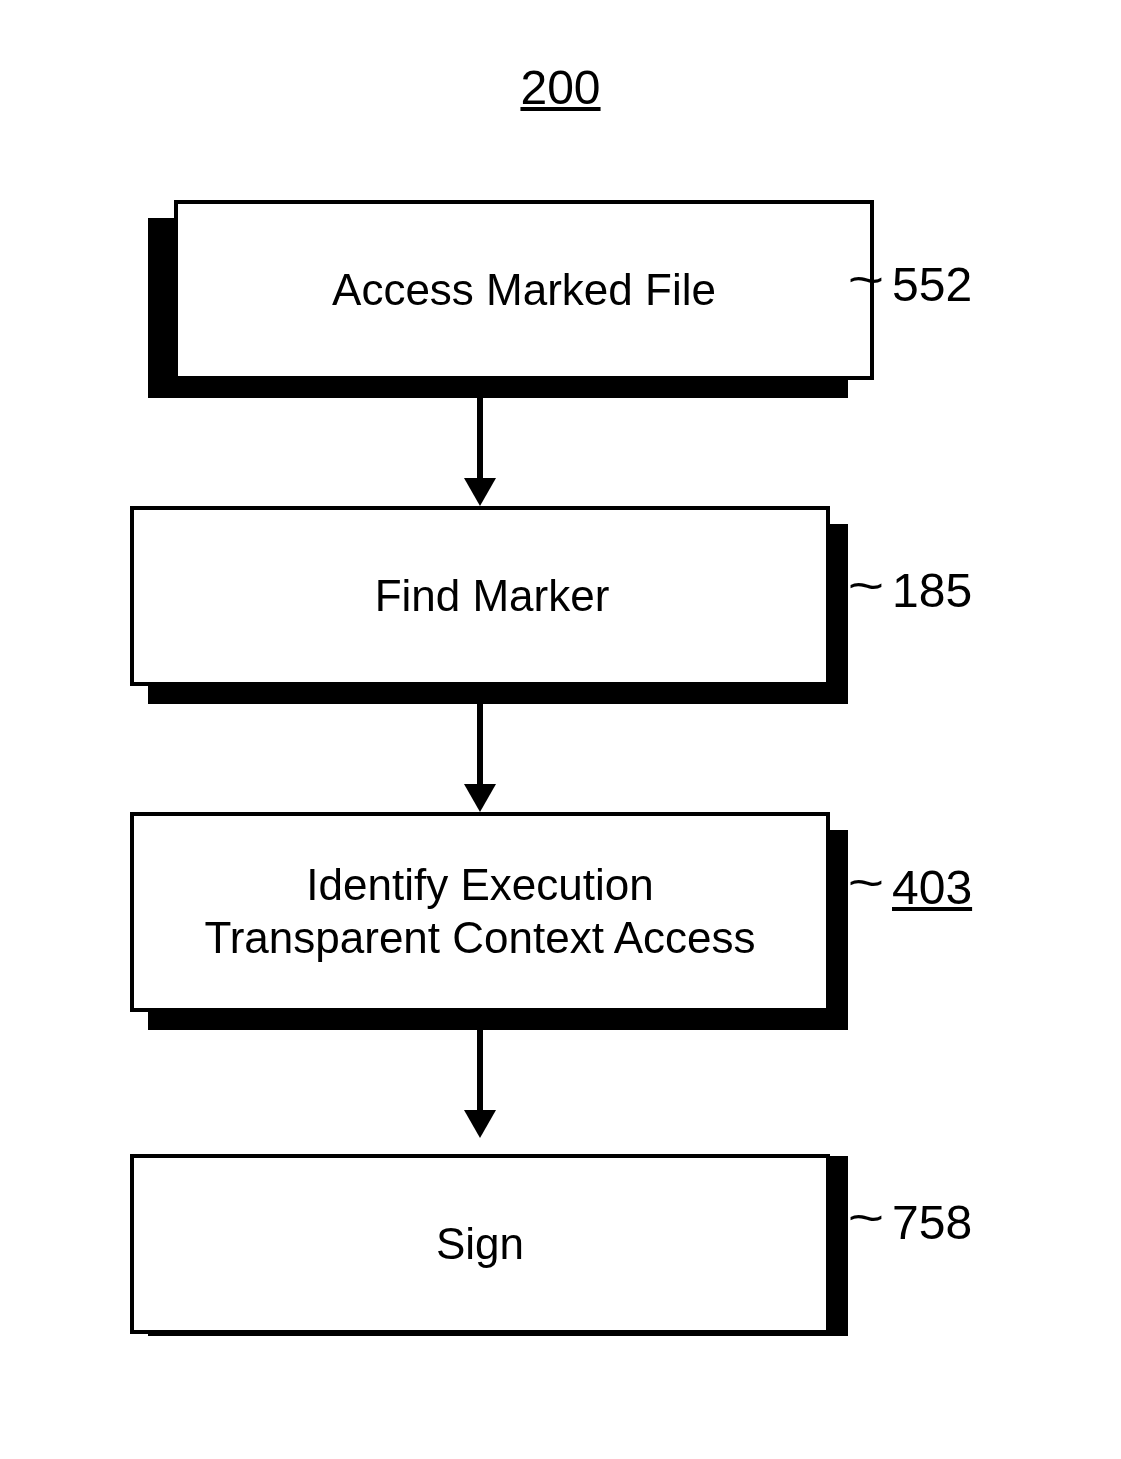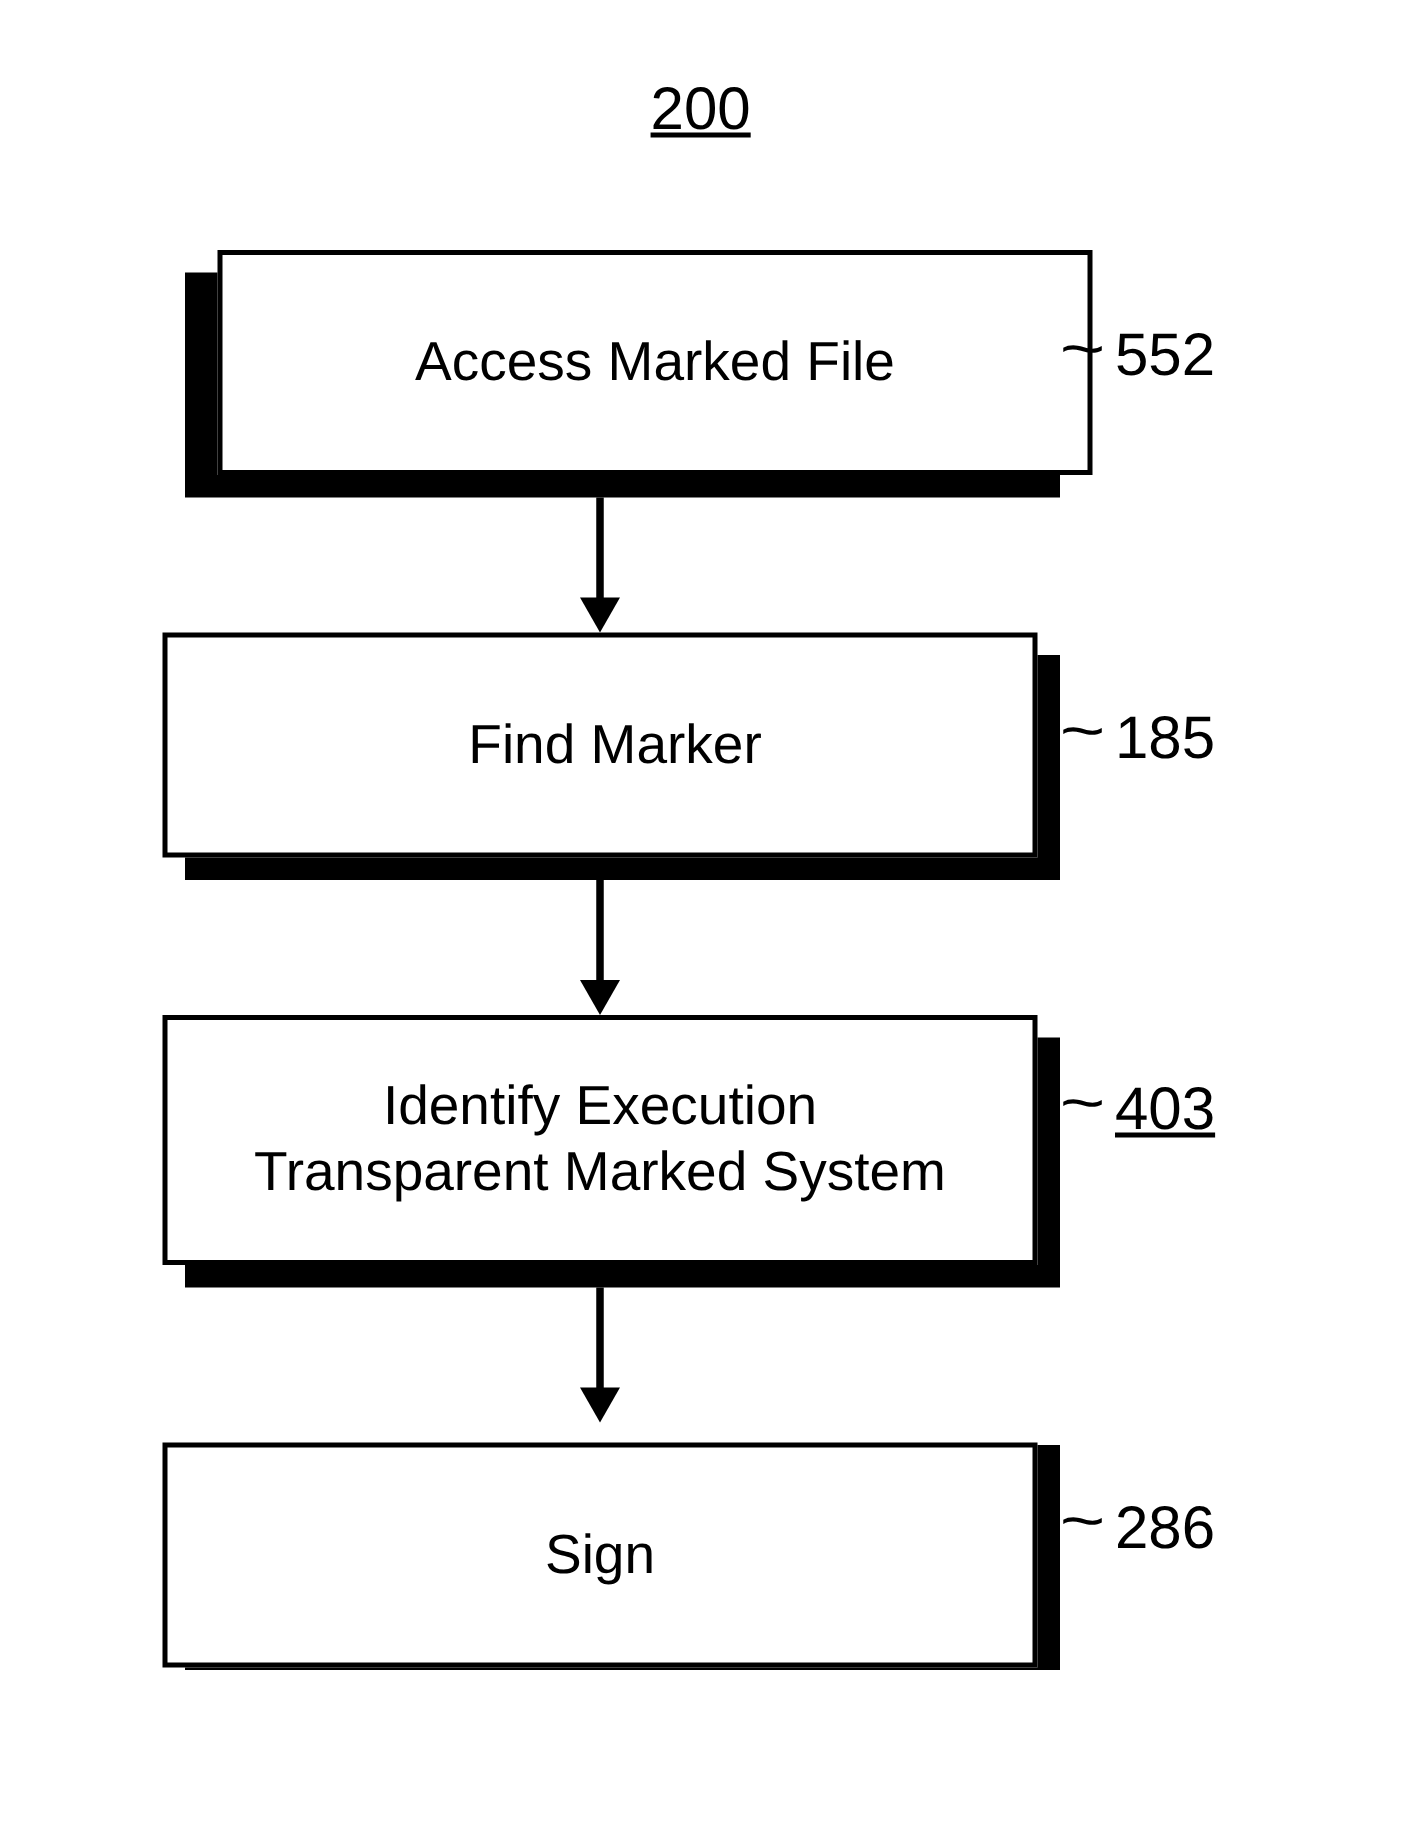--- a/index.html
+++ b/index.html
@@ -99,31 +99,31 @@
   <div class="tilde" style="left:852px; top:558px;">~</div>
   <div class="ref-label" style="left:892px; top:563px;">185</div>
 
   <div class="arrow-line" style="left:477px; top:704px; width:6px; height:85px;"></div>
   <div class="arrow-head" style="left:464px; top:784px;"></div>
 
   <div class="node" style="left:130px; top:812px; width:700px; height:200px;">
     <div class="shadow" style="left:18px; top:18px; width:700px; height:200px;"></div>
     <div class="box" style="left:0; top:0; width:700px; height:200px;">
       <span style="white-space:pre-line;">Identify Execution
-Transparent Marked System</span>
+Transparent Context Access</span>
     </div>
   </div>
   <div class="tilde" style="left:852px; top:855px;">~</div>
   <div class="ref-label" style="left:892px; top:860px;text-decoration:underline;">403</div>
 
   <div class="arrow-line" style="left:477px; top:1030px; width:6px; height:85px;"></div>
   <div class="arrow-head" style="left:464px; top:1110px;"></div>
 
   <div class="node" style="left:130px; top:1138px; width:700px; height:180px;">
     <div class="shadow" style="left:18px; top:18px; width:700px; height:180px;"></div>
     <div class="box" style="left:0; top:16px; width:700px; height:180px;">
       <span style="white-space:pre-line;">Sign</span>
     </div>
   </div>
   <div class="tilde" style="left:852px; top:1190px;">~</div>
-  <div class="ref-label" style="left:892px; top:1195px;">286</div>
+  <div class="ref-label" style="left:892px; top:1195px;">758</div>
 
 </div>
 
 </body></html>

